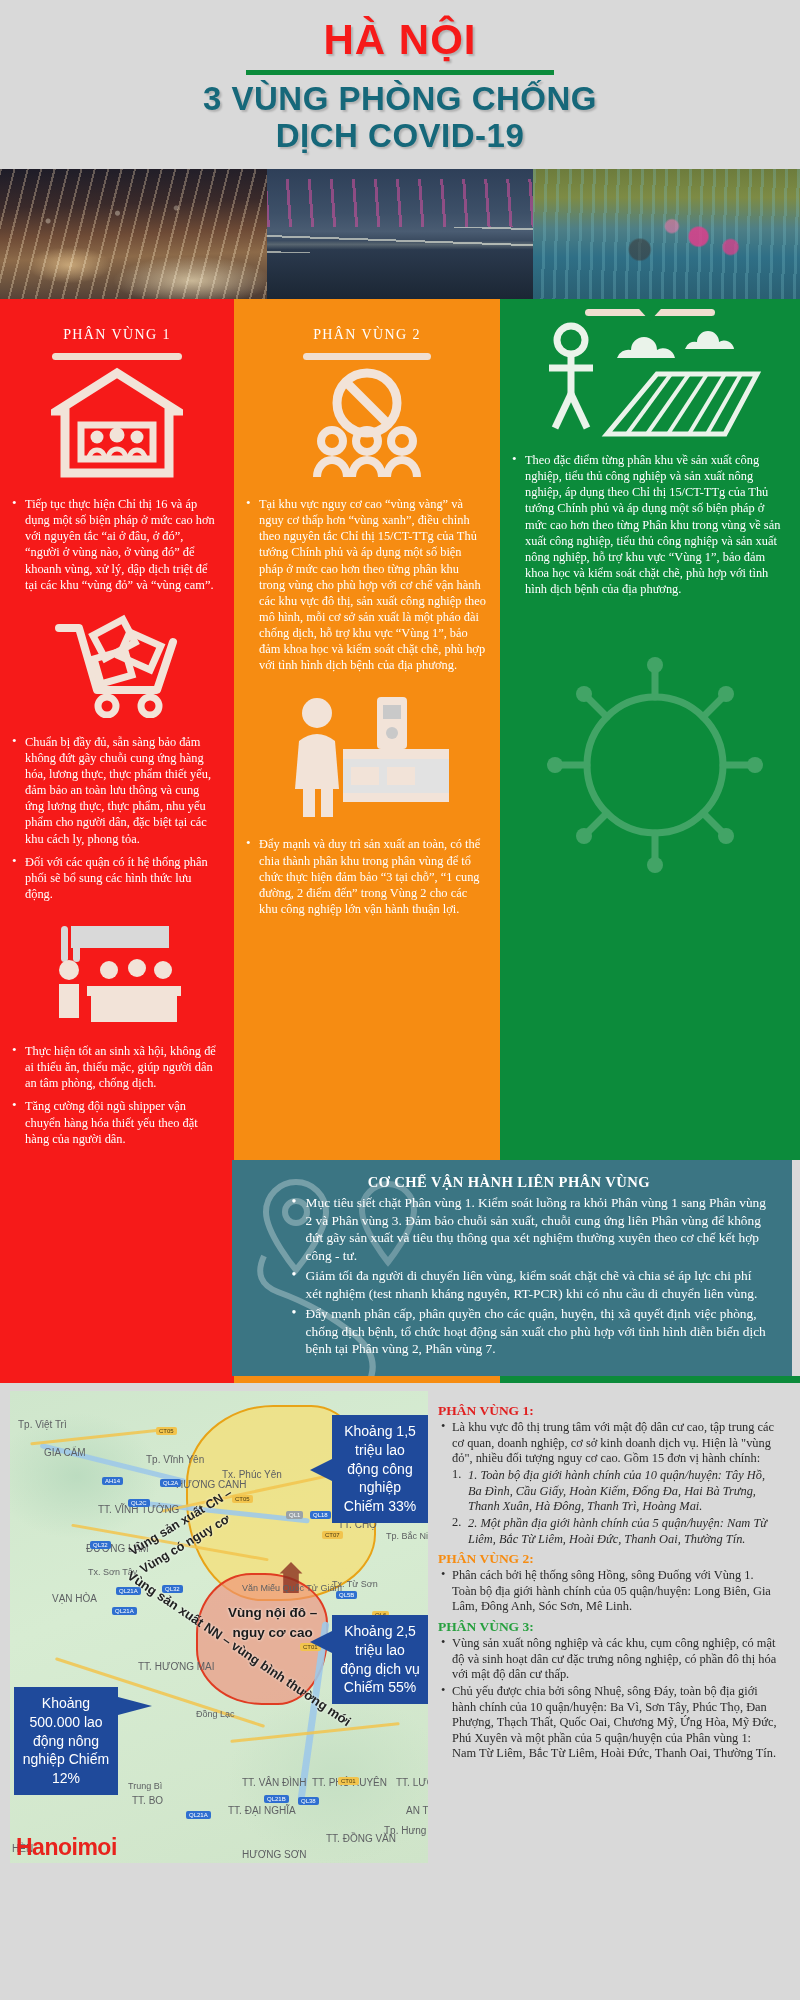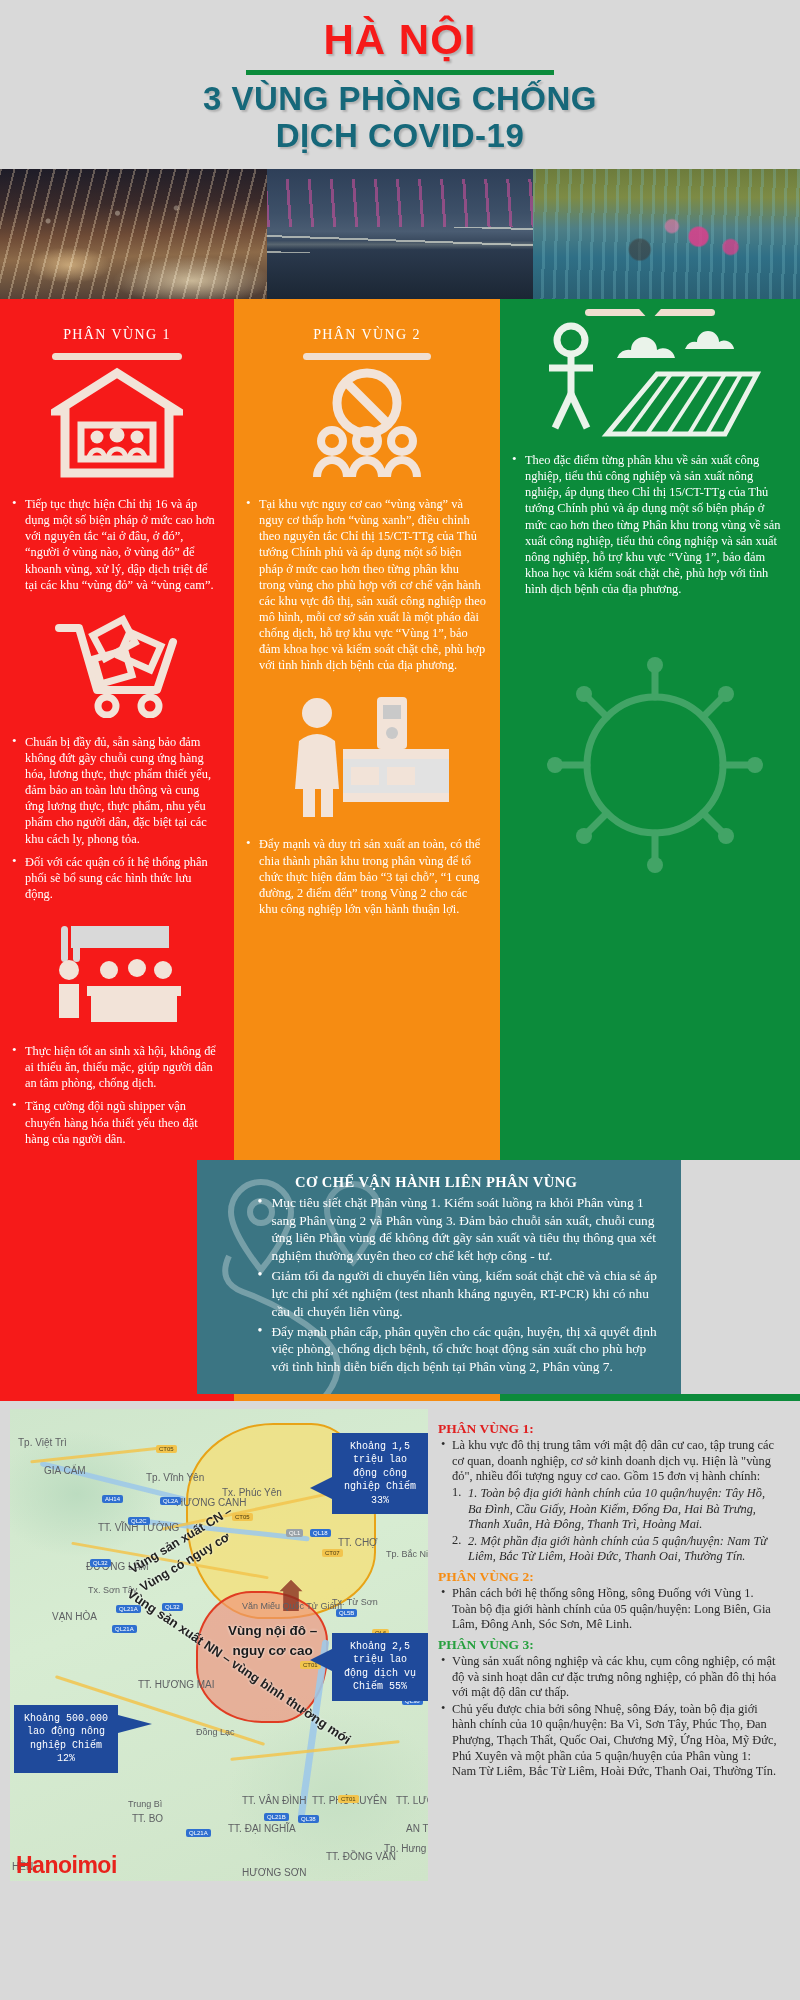--- a/index.html
+++ b/index.html
@@ -139,21 +139,21 @@
     margin-bottom: 7px;
     text-align: left;
   }
   .bullets li::before {
     content: "\2022";
     position: absolute; left: 2px; top: -1px;
     font-size: 13px; color: #ffffff;
   }
 
   
-  .lower { display: flex; width: 681px; }
+  .lower { display: flex; width: 792px; }
   .lower-red { width: 234px; background: #f61a19; }
   .teal {
     width: 566px;
     background: #3b7583;
     position: relative;
     overflow: hidden;
     padding: 14px 22px 16px 16px;
   }
   .teal-deco {
     position: absolute; left: 6px; top: 4px;
@@ -249,22 +249,22 @@
     border-radius: 2px;
     white-space: nowrap;
   }
   .shield.y { background: #f2c44d; color: #4a3c12; }
   .shield.g { background: #9aa2a8; color: #ffffff; }
 
   .callout {
     position: absolute;
     background: #1f4a9b;
     color: #ffffff;
-    font-family: Liberation Mono, monospace;
-    font-size: 10px;
+    font-family: Liberation Sans, sans-serif;
+    font-size: 14px;
     line-height: 1.34;
     text-align: center;
     padding: 7px 8px;
   }
   .callout .tip {
     position: absolute; width: 0; height: 0;
   }
   .co-1 { right: 0px; top: 24px; width: 96px; }
   .co-1 .tip { left: -22px; top: 44px; border-top: 11px solid transparent; border-bottom: 11px solid transparent; border-right: 22px solid #1f4a9b; }
   .co-2 { right: 0px; top: 224px; width: 96px; }

